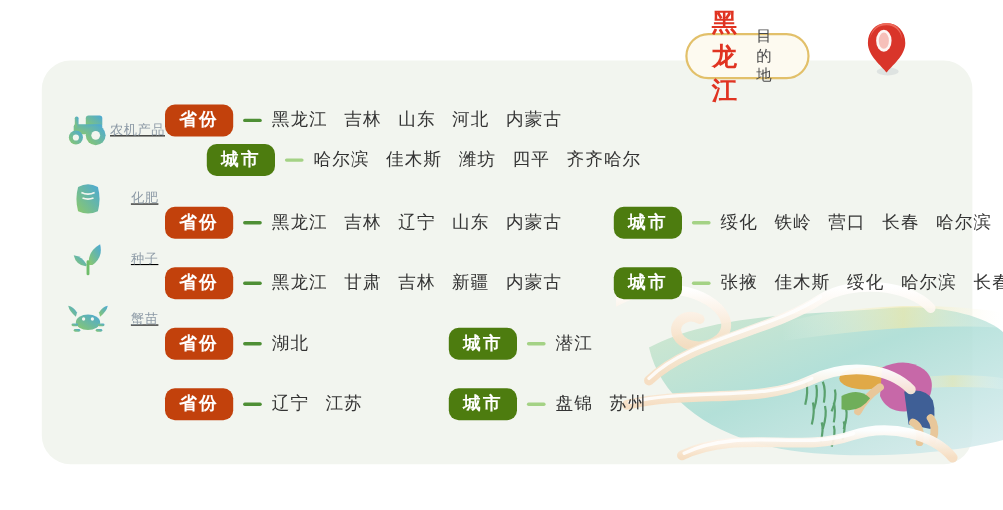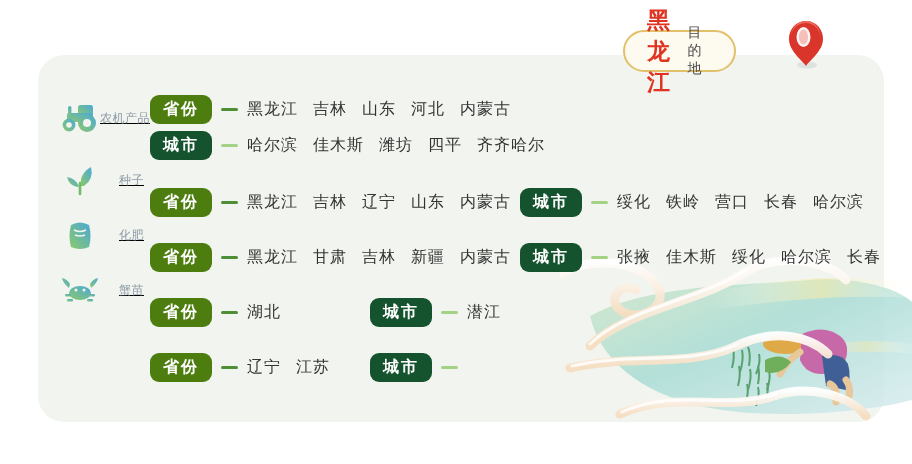--- a/index.html
+++ b/index.html
@@ -42,22 +42,22 @@
   .side-icon{width:44px;height:34px;display:flex;align-items:center;justify-content:center;}
   .side-label{margin-top:2px;font-size:12px;color:#8d9aa6;letter-spacing:0.5px;white-space:nowrap;}
 
   
   .rows{position:absolute;left:0;top:0;}
   .grp{position:absolute;display:flex;align-items:center;}
   .badge{
     color:#fff;font-size:16px;font-weight:bold;letter-spacing:2px;
     border-radius:9px;padding:4px 13px 5px;line-height:1.25;white-space:nowrap;
   }
-  .badge.prov{background:#4d7c0f;}
-  .badge.city{background:#14532d;}
+  .badge.prov{background:#c2410c;}
+  .badge.city{background:#4d7c0f;margin-left:38px;}
   .dash{width:17px;height:3px;border-radius:2px;margin:0 9px;}
   .dash.prov{background:#4e8f35;}
   .dash.city{background:#a4d285;}
   .vals{display:flex;align-items:center;gap:15px;white-space:nowrap;}
   .vals span{font-size:16px;color:#333333;letter-spacing:1px;}
 </style>
 </head>
 <body>
 
 <div id="stage">
@@ -165,50 +165,50 @@
           </g>
           <circle cx="29" cy="22" r="4" fill="#f2f5ef"></circle>
             <circle cx="11" cy="24" r="2.8" fill="#f2f5ef"></circle>
         </svg>
       </div>
       <span class="side-label">农机产品</span>
     </div>
 
     <div class="side-item" style="height:55px">
       <div class="side-icon">
+        <svg width="30" height="32" viewBox="0 0 30 32">
+          <defs>
+              <linearGradient id="g2" x1="0" y1="1" x2="1" y2="0">
+            <stop offset="0%" stop-color="#8cc96a"></stop>
+                <stop offset="100%" stop-color="#4aa8d8"></stop>
+              </linearGradient>
+            </defs>
+          <path d="M6,6 q9,-5 18,0 q3,11 0,22 q-9,4 -18,0 q-3,-11 0,-22 Z" fill="url(#g2)"></path>
+          <path d="M9,11 q6,3 12,0" stroke="#f2f5ef" stroke-width="1.6" fill="none"></path>
+          <path d="M10,16 q5,2 10,0" stroke="#f2f5ef" stroke-width="1.6" fill="none"></path>
+        </svg>
+      </div>
+      <span class="side-label">化肥</span>
+    </div>
+
+    <div class="side-item" style="height:55px">
+      <div class="side-icon">
         <svg width="32" height="32" viewBox="0 0 32 32">
           <defs>
               <linearGradient id="g3" x1="0" y1="1" x2="1" y2="0">
             <stop offset="0%" stop-color="#8cc96a"></stop>
                 <stop offset="100%" stop-color="#4aa8d8"></stop>
               </linearGradient>
             </defs>
           <path d="M17,22 q-2,-12 10,-19 q3,12 -7,19 Z" fill="url(#g3)"></path>
           <path d="M15,22 q-4,-8 -12,-9 q2,9 11,10 Z" fill="url(#g3)"></path>
           <path d="M16,30 L16,19" stroke="#6fbd6a" stroke-width="2.6" stroke-linecap="round"></path>
         </svg>
       </div>
       <span class="side-label">种子</span>
-    </div>
-
-    <div class="side-item" style="height:55px">
-      <div class="side-icon">
-        <svg width="30" height="32" viewBox="0 0 30 32">
-          <defs>
-              <linearGradient id="g2" x1="0" y1="1" x2="1" y2="0">
-            <stop offset="0%" stop-color="#8cc96a"></stop>
-                <stop offset="100%" stop-color="#4aa8d8"></stop>
-              </linearGradient>
-            </defs>
-          <path d="M6,6 q9,-5 18,0 q3,11 0,22 q-9,4 -18,0 q-3,-11 0,-22 Z" fill="url(#g2)"></path>
-          <path d="M9,11 q6,3 12,0" stroke="#f2f5ef" stroke-width="1.6" fill="none"></path>
-          <path d="M10,16 q5,2 10,0" stroke="#f2f5ef" stroke-width="1.6" fill="none"></path>
-        </svg>
-      </div>
-      <span class="side-label">化肥</span>
     </div>
 
 
     <div class="side-item" style="height:55px">
       <div class="side-icon">
         <svg width="38" height="28" viewBox="0 0 38 28">
           <defs>
               <linearGradient id="g5" x1="0" y1="1" x2="1" y2="0">
             <stop offset="0%" stop-color="#8cc96a"></stop>
                 <stop offset="100%" stop-color="#4aa8d8"></stop>
@@ -322,16 +322,20 @@
       <span class="badge prov">省份</span>
       <span class="dash prov"></span>
       <span class="vals">
         <span>辽宁</span>
         <span>江苏</span>
       </span>
     </div>
     <div class="grp" style="left:370px;top:353px">
       <span class="badge city">城市</span>
       <span class="dash city"></span>
+      <span class="vals">
+        <span>盘锦</span>
+        <span>苏州</span>
+      </span>
     </div>
 
   </div>
 </div>
 
 </body></html>

